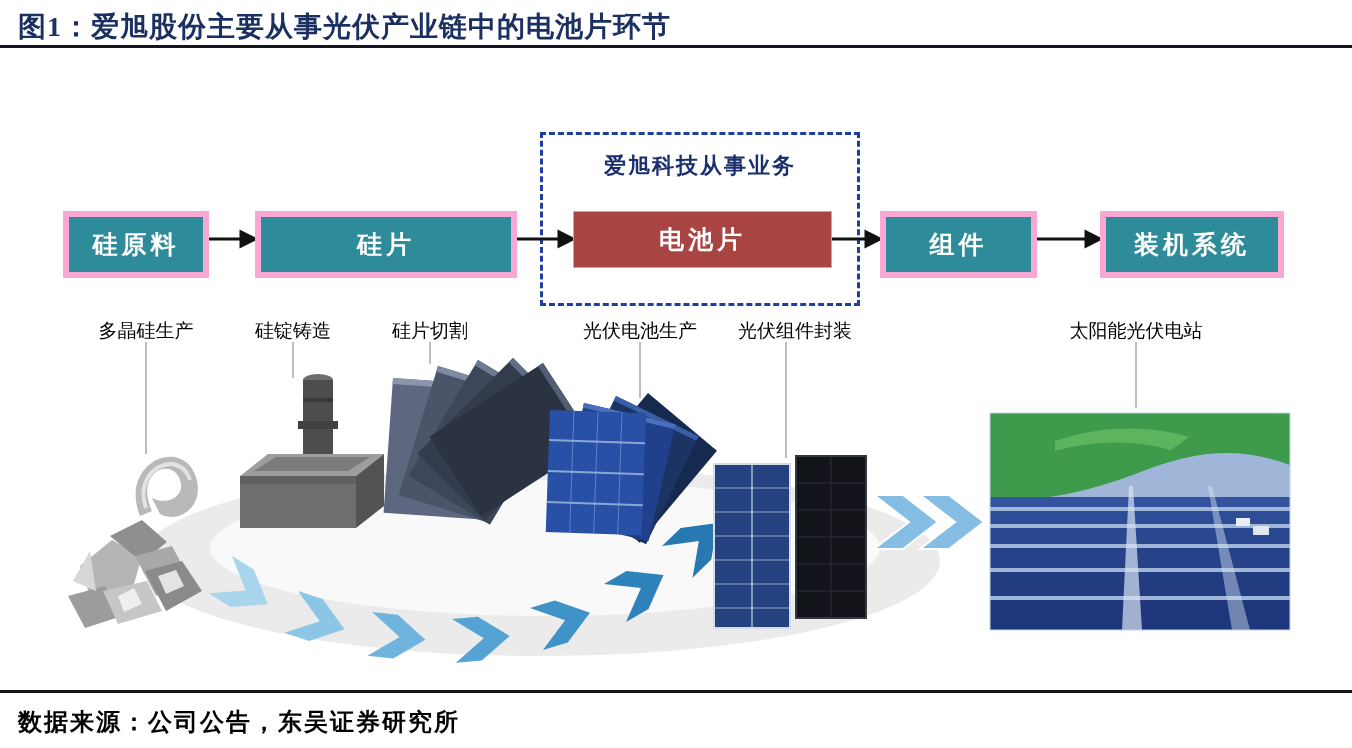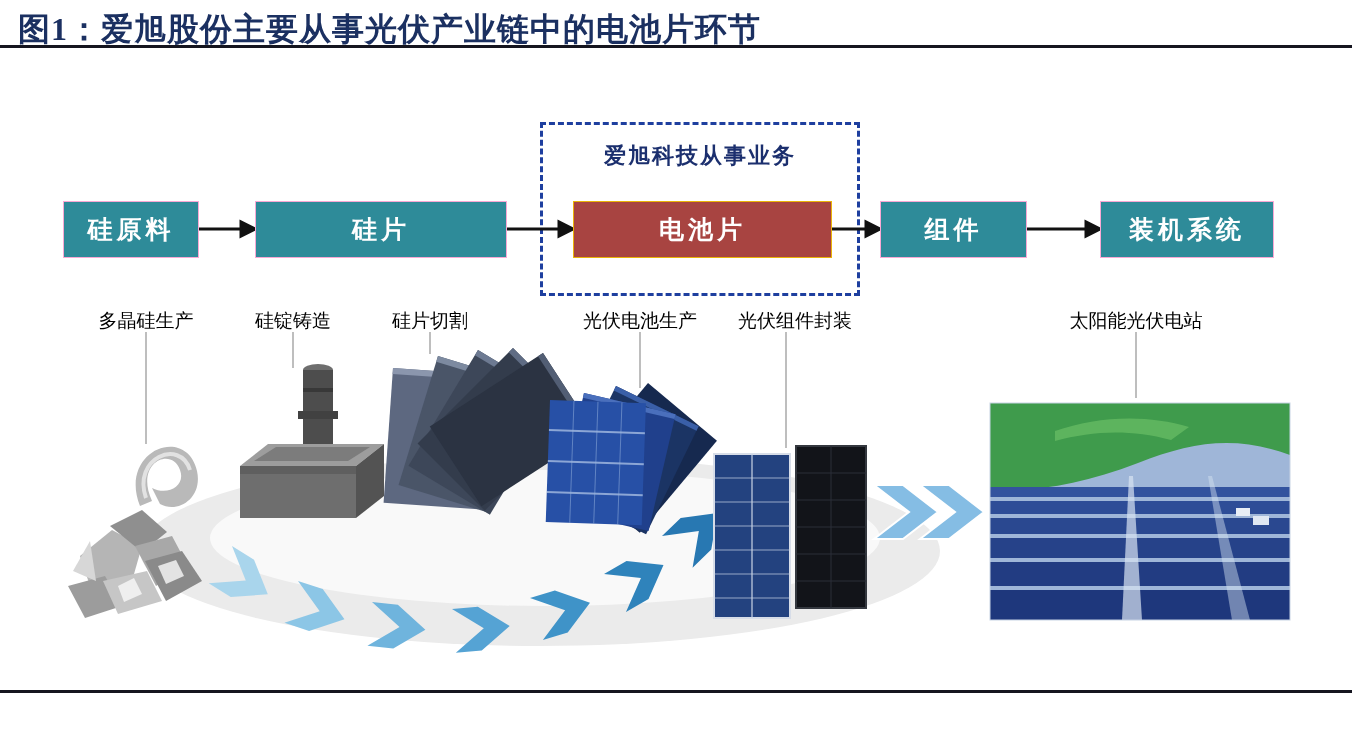--- a/index.html
+++ b/index.html
@@ -6,51 +6,51 @@
   .page{
     position:relative;
     width:1352px;height:748px;
     background:#ffffff;
     overflow:hidden;
     font-family:"Liberation Sans", sans-serif;
   }
   .figure-title{
     position:absolute;left:18px;top:8px;
     font-family:"Liberation Serif", serif;
-    font-weight:bold;font-size:32px;color:#1b3061;
+    font-weight:bold;font-size:28px;color:#1b3061;
     letter-spacing:1px;
   }
   .rule{position:absolute;left:0;width:1352px;background:#15151f;}
   .rule-top{top:45px;height:3px;}
   .rule-bottom{top:690px;height:3px;}
   .figure-source{
     position:absolute;left:18px;top:706px;
     font-family:"Liberation Serif", serif;
     font-weight:bold;font-size:24px;color:#000000;
     letter-spacing:2px;
   }
-  .diagram{position:absolute;left:0;top:46px;width:1141px;height:640px;}
+  .diagram{position:absolute;left:0;top:56px;width:1141px;height:640px;}
   .art{position:absolute;left:0;top:0;z-index:2;pointer-events:none;}
   .dashed-box{
     position:absolute;left:540px;top:76px;width:314px;height:168px;
     border:3px dashed #1e3f9f;z-index:1;background:transparent;
   }
   .dashed-box-label{
     position:absolute;left:700px;top:95px;transform:translateX(-50%);
     font-family:"Liberation Serif", serif;
     font-weight:bold;font-size:22px;color:#1b2f6e;
     white-space:nowrap;z-index:3;letter-spacing:2px;
   }
   .flow-box{
     position:absolute;top:155px;height:55px;z-index:3;
     display:flex;align-items:center;justify-content:center;
     color:#ffffff;font-weight:bold;font-size:25px;letter-spacing:4px;
     font-family:"Liberation Sans", sans-serif;
   }
-  .teal{background:#2e8b99;border:1px solid #f9a8d4;}
+  .teal{background:#2e8b99;border:6px solid #f9a8d4;}
   .red{background:#a84441;border:1px solid #eab308;}
   .box1{left:63px;width:134px;}
   .box2{left:255px;width:250px;}
   .box3{left:573px;width:257px;}
   .box4{left:880px;width:145px;}
   .box5{left:1100px;width:172px;}
   .stage-label{
     position:absolute;top:262px;transform:translateX(-50%);
     font-size:19px;color:#000000;white-space:nowrap;z-index:3;
   }
@@ -233,14 +233,15 @@
     <div class="stage-label s1">多晶硅生产</div>
     <div class="stage-label s2">硅锭铸造</div>
     <div class="stage-label s3">硅片切割</div>
     <div class="stage-label s4">光伏电池生产</div>
     <div class="stage-label s5">光伏组件封装</div>
     <div class="stage-label s6">太阳能光伏电站</div>
 
   </div>
 
   <div class="rule rule-bottom"></div>
+  <div class="figure-source">数据来源：公司公告，东吴证券研究所</div>
 
 </div>
 
 </body></html>

